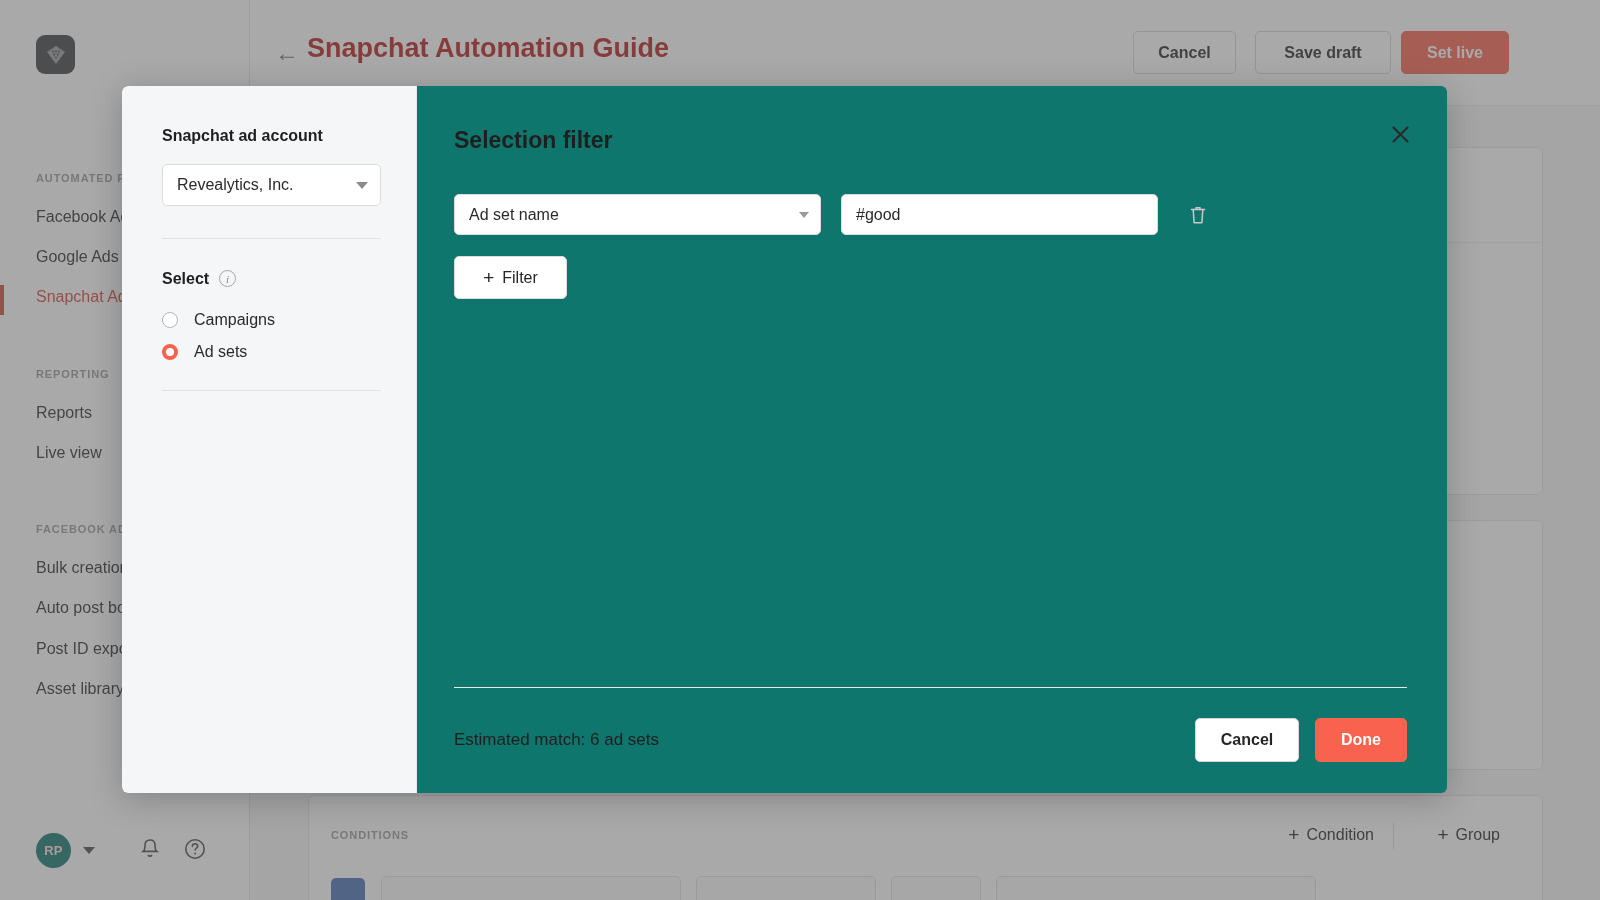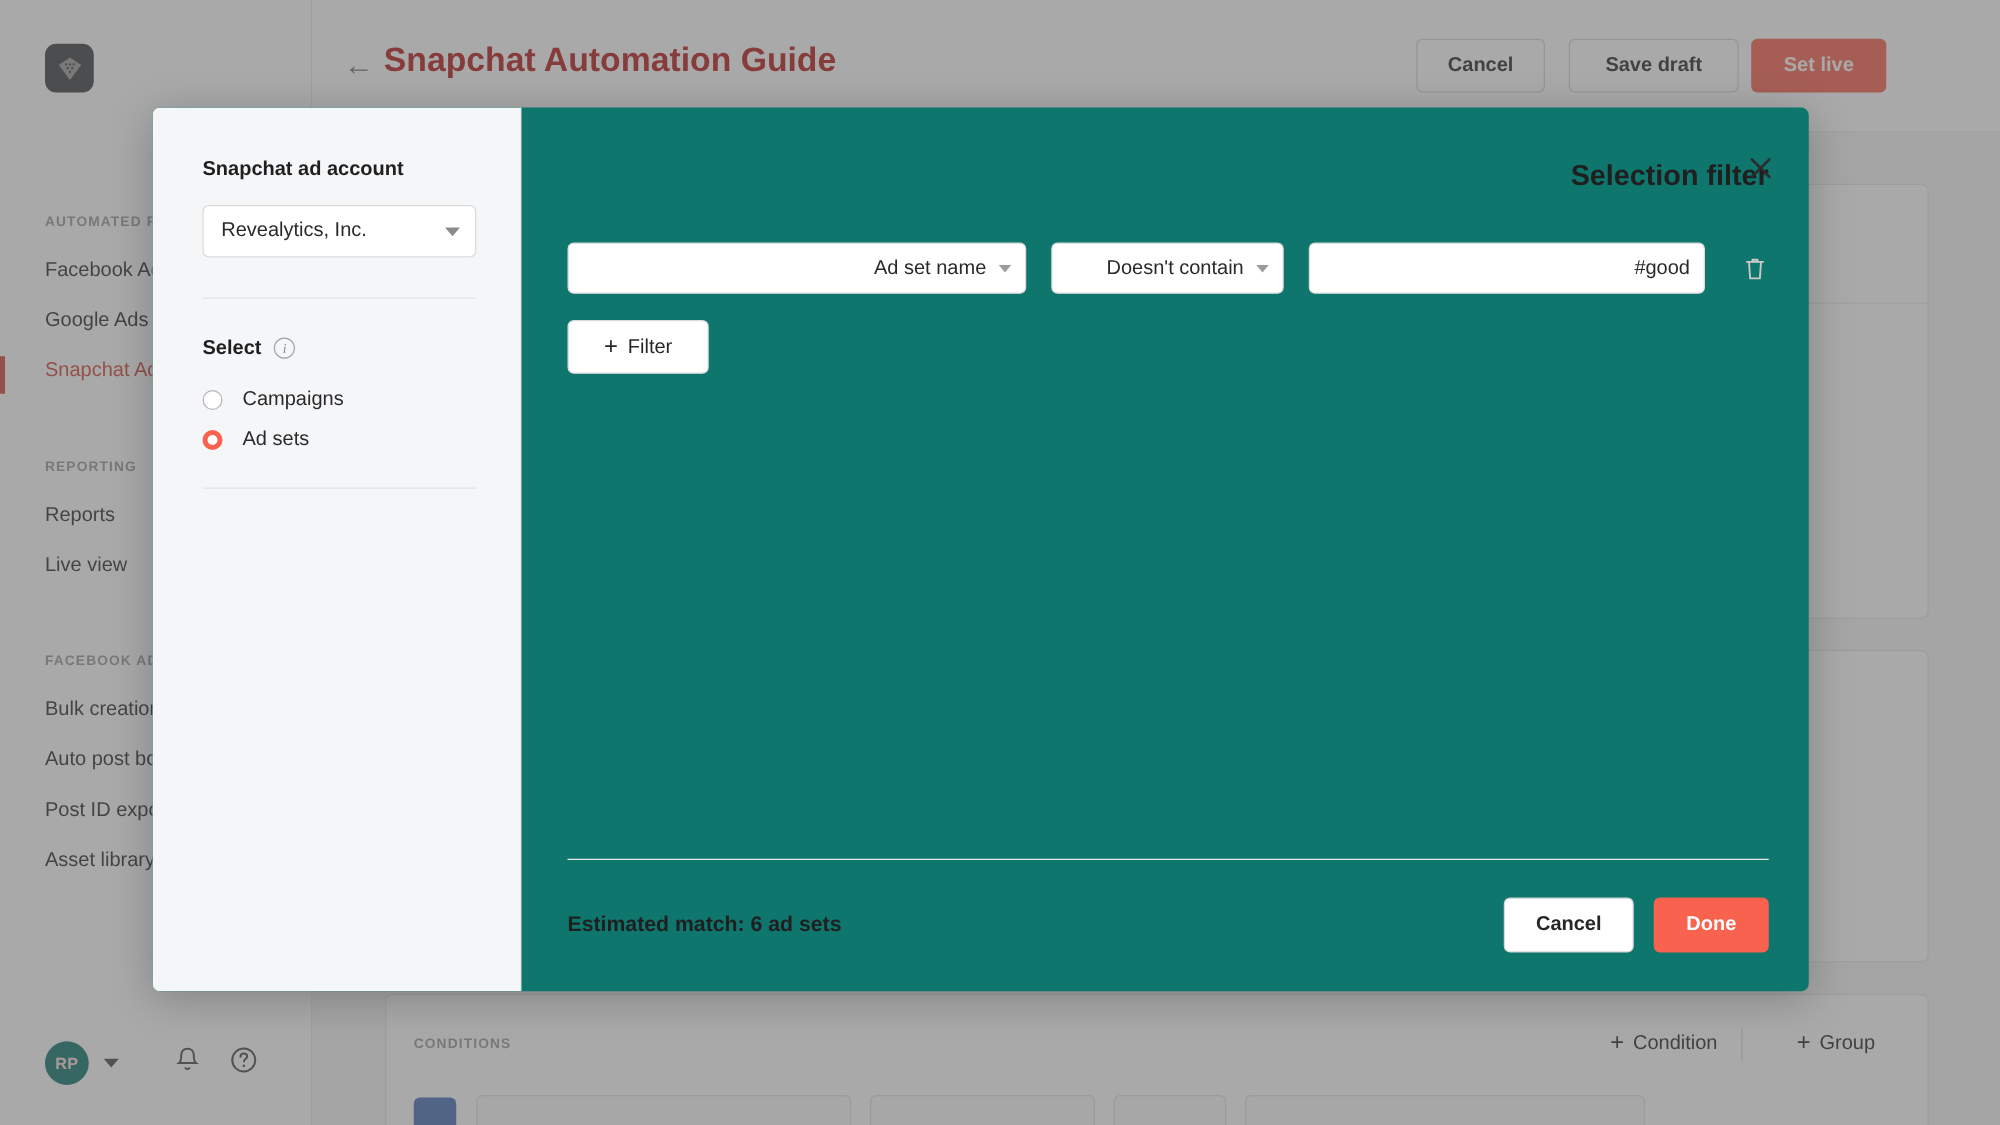--- a/index.html
+++ b/index.html
@@ -309,21 +309,20 @@
     height: 1px;
     background: #e2e3e5;
     margin-top: 22px;
   }
 
   
   .modal-right {
     flex: 1;
     position: relative;
     padding: 41px 40px 4px 37px;
-    text-align: right;
   }
   .modal-title {
     font-size: 23px;
     font-weight: bold;
     color: #1f1f1f;
   }
   .close-x {
     position: absolute;
     right: 33px; top: 34px;
     width: 28px; height: 28px;
@@ -398,21 +397,21 @@
   .modal-footer {
     position: absolute;
     left: 37px; right: 40px;
     top: 624px;
     height: 60px;
     display: flex;
     align-items: center;
   }
   .est-match {
     font-size: 17px;
-    font-weight: bold;
+    font-weight: normal;
     color: #1f1f1f;
   }
   .foot-spacer { flex: 1; }
   .foot-btn {
     height: 44px;
     border-radius: 5px;
     font-size: 16px;
     font-weight: bold;
     display: flex; align-items: center; justify-content: center;
     cursor: pointer;
@@ -565,24 +564,20 @@
           <line x1="16.5" y1="2.5" x2="2.5" y2="16.5"></line>
         </svg>
       </div>
 
       <div class="filter-row">
         <div class="fld f-field">
           <span class="val">Ad set name</span>
           <span class="fld-caret"></span>
         </div>
 
-        <div class="fld f-op">
-          <span class="val">Doesn't contain</span>
-          <span class="fld-caret"></span>
-        </div>
 
         <div class="fld f-val">
           <span class="val">#good</span>
         </div>
 
         <div class="trash-btn">
           <svg width="18" height="20" viewBox="0 0 18 20" fill="none" stroke="#c9c9c9" stroke-width="1.5" stroke-linecap="round" stroke-linejoin="round">
             <path d="M2.5 4.5h13"></path>
             <path d="M7 4.5V2.8h4v1.7"></path>
             <path d="M4.2 4.5l.9 13.2h7.8l.9-13.2"></path>

